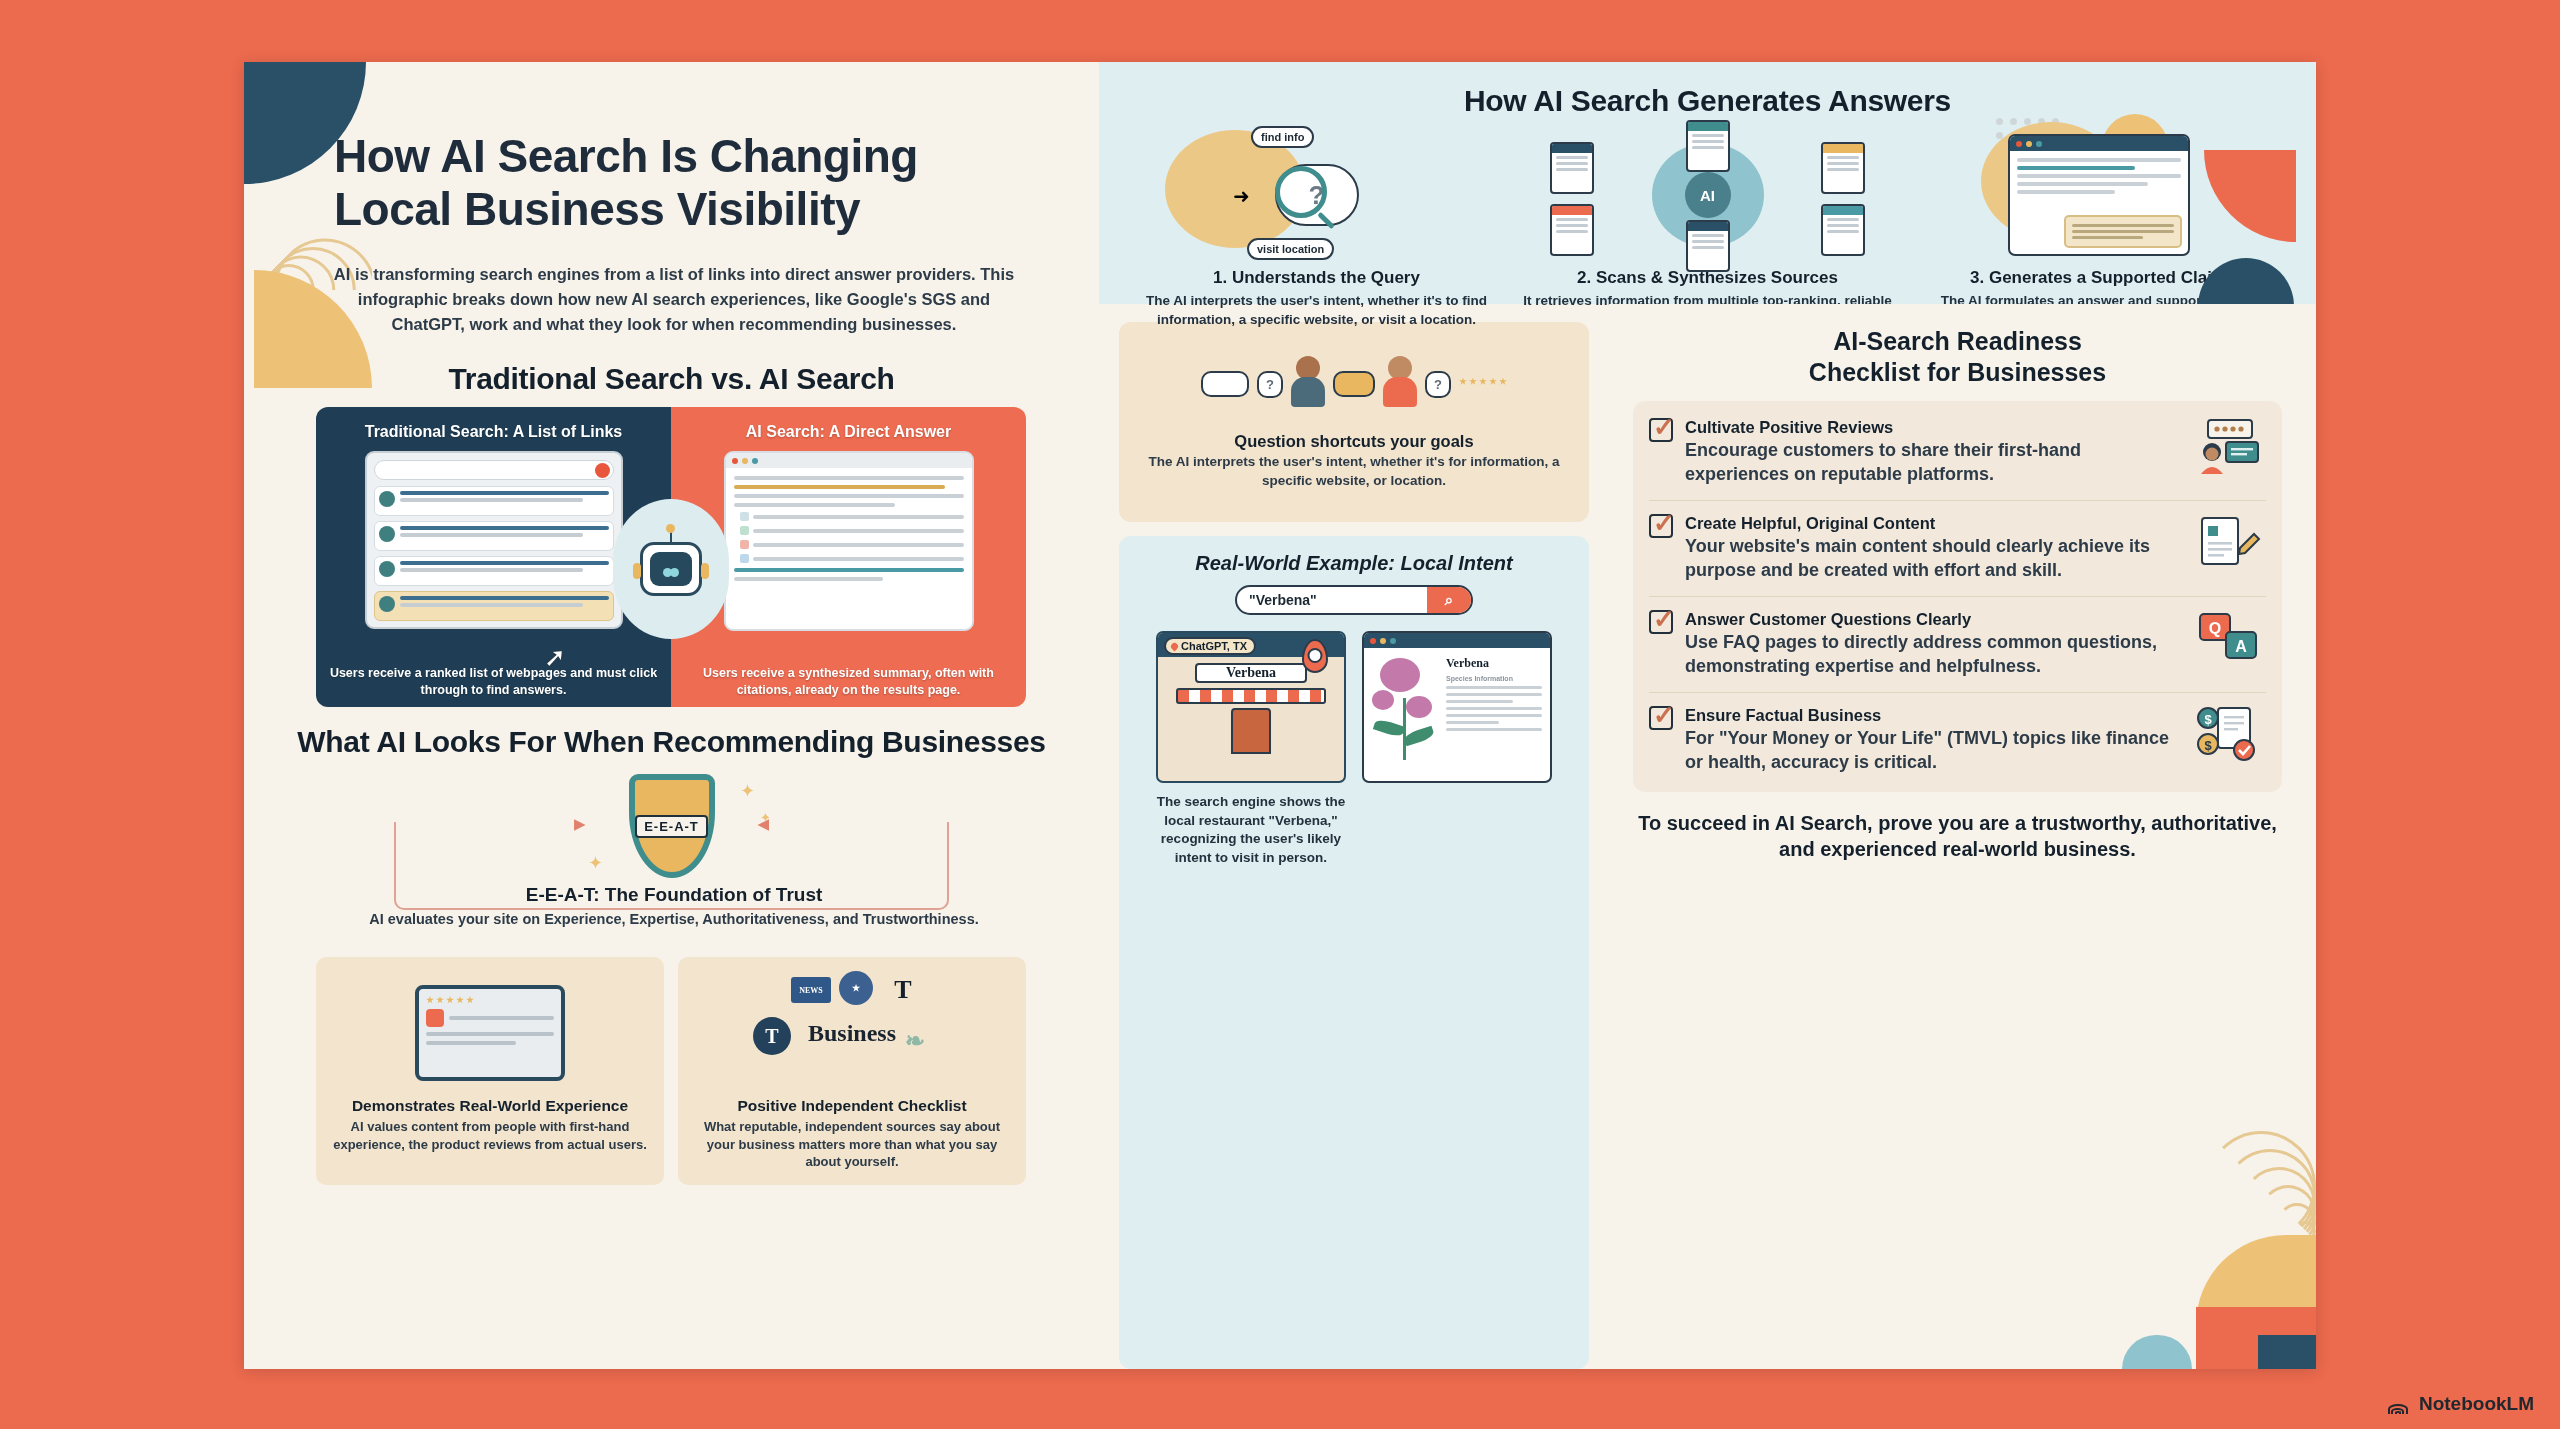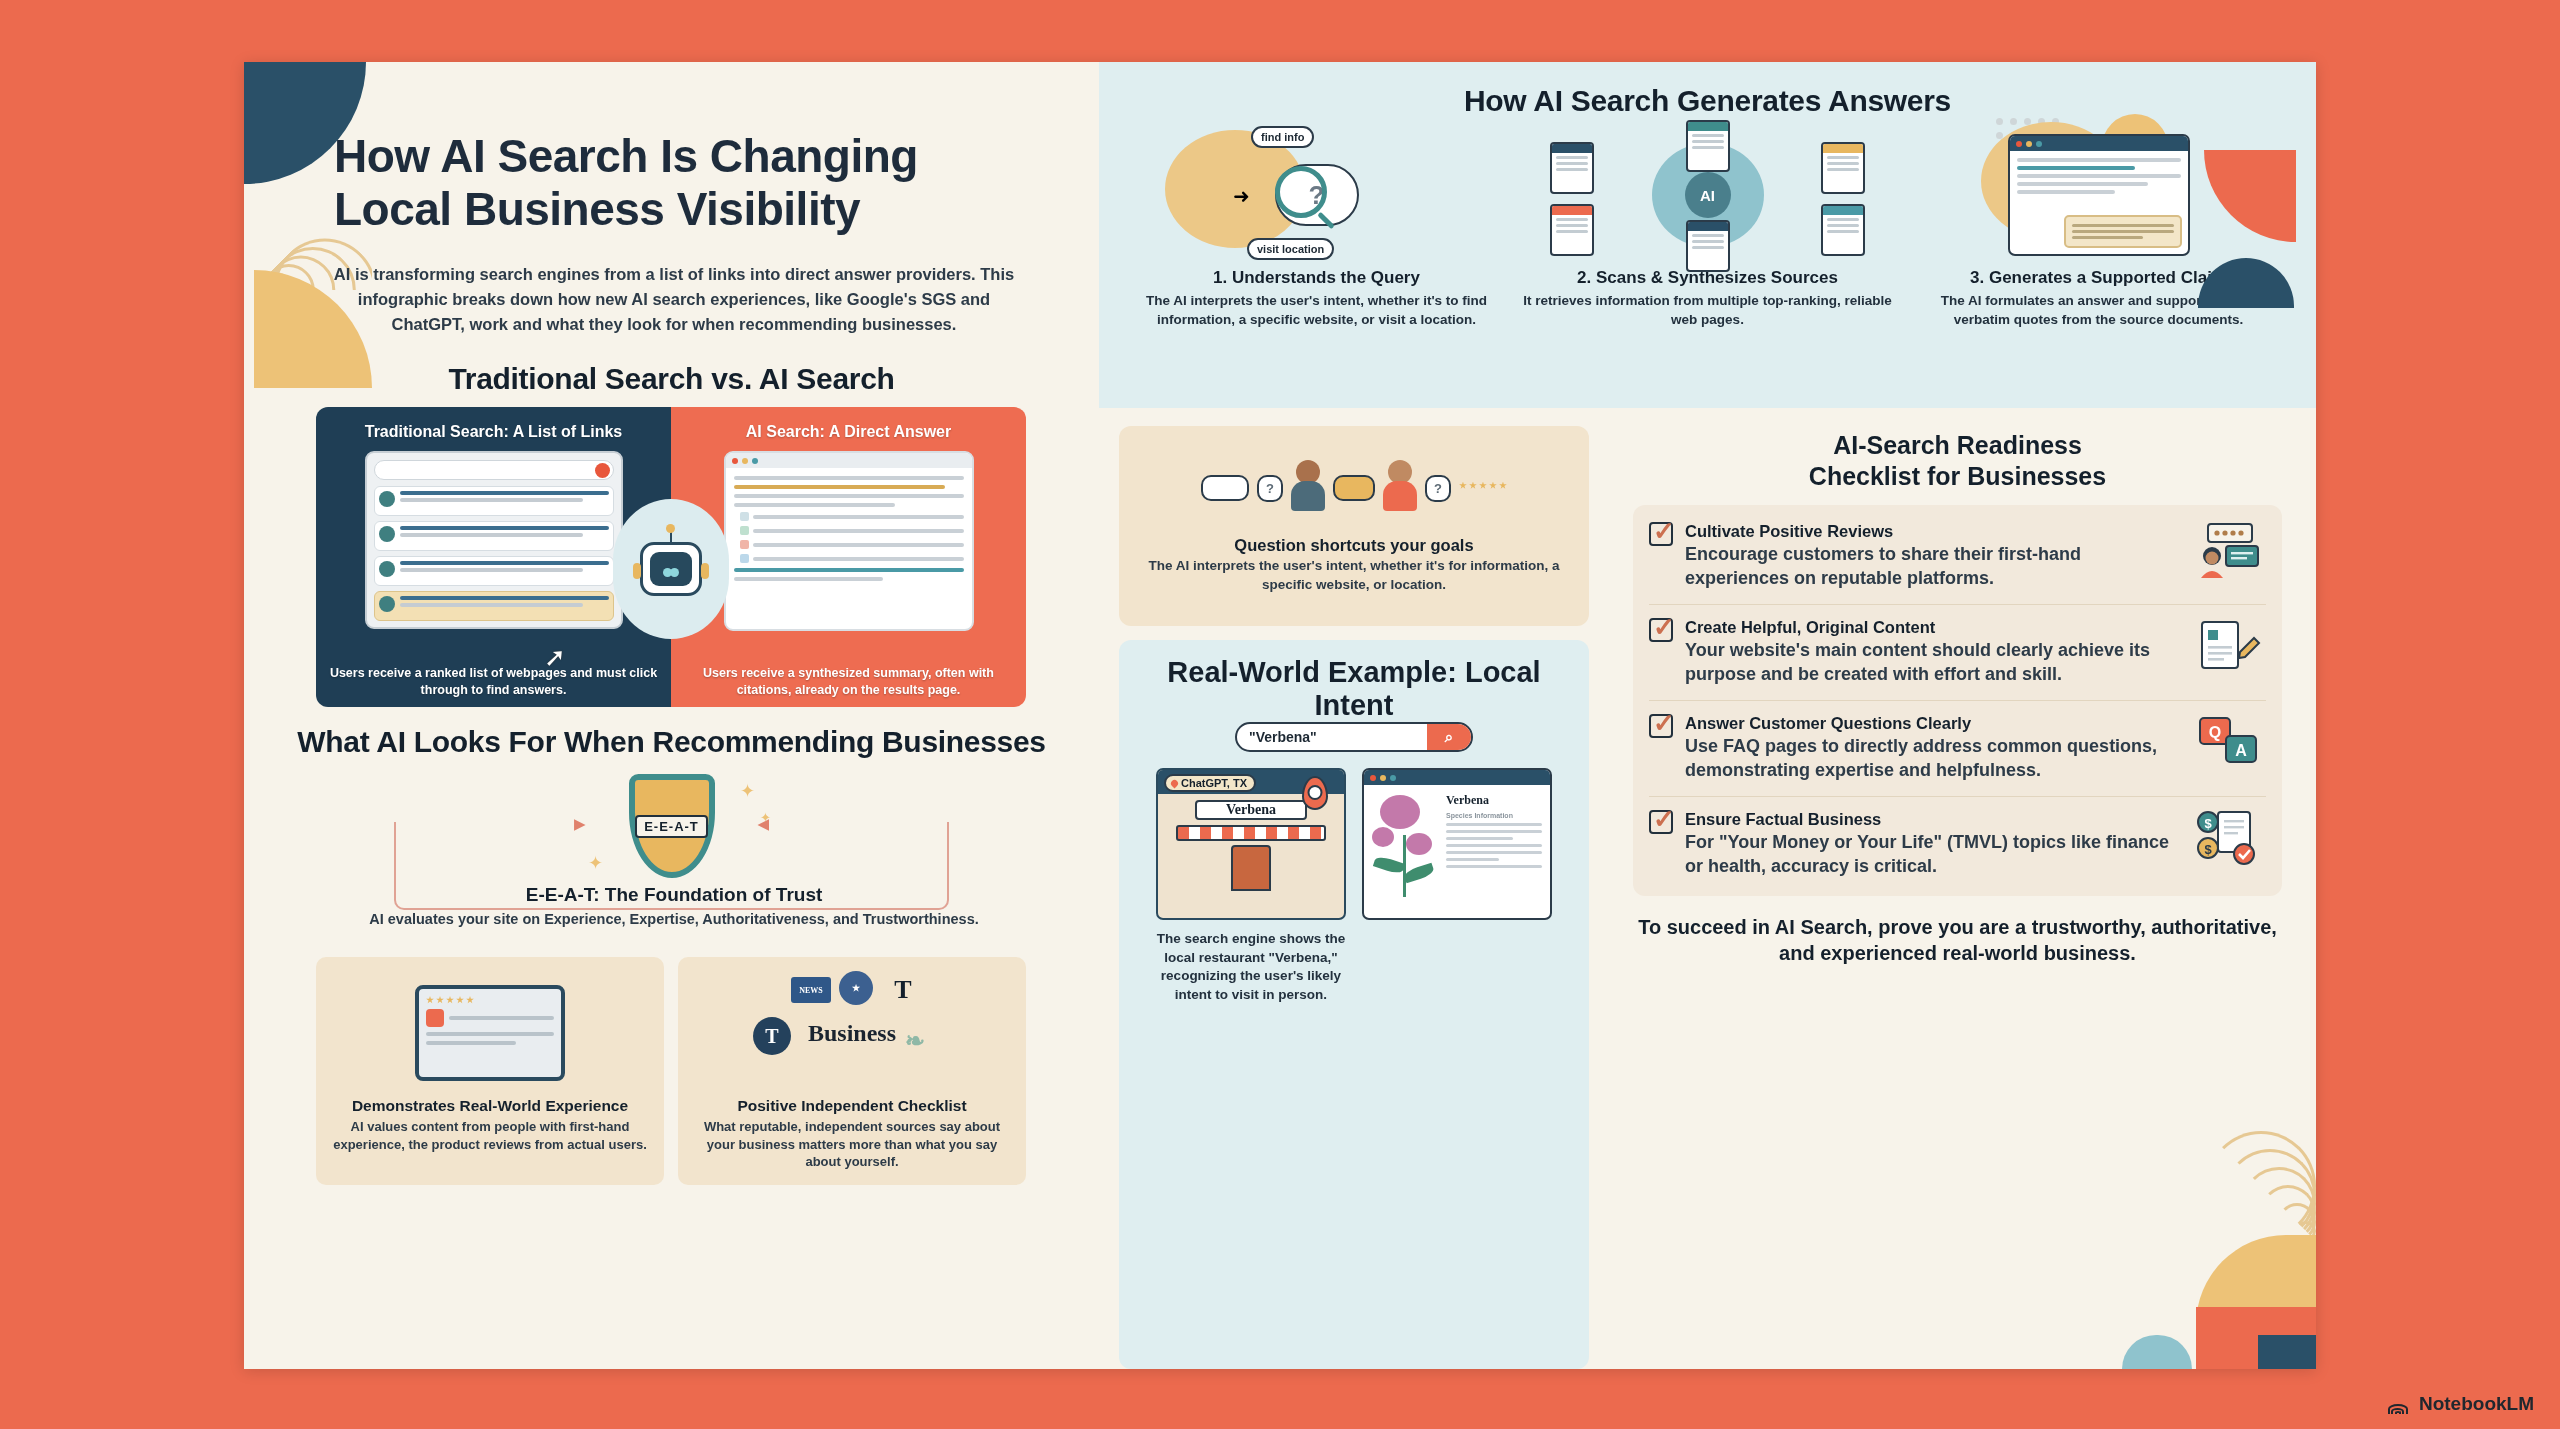--- a/index.html
+++ b/index.html
@@ -171,21 +171,21 @@
   .stars{display:flex;gap:2px;margin-bottom:5px;}
   .stars i{width:8px;height:8px;background:#e8b75f;clip-path:polygon(50% 0,61% 35%,98% 35%,68% 57%,79% 91%,50% 70%,21% 91%,32% 57%,2% 35%,39% 35%);display:block;}
   
   .logos{position:relative;width:210px;height:120px;}
   .logos .lg{position:absolute;display:flex;align-items:center;justify-content:center;font-family:"Liberation Serif",serif;font-weight:700;color:#fff;font-size:12px;}
   .logos .biz{position:absolute;left:50%;top:50%;transform:translate(-50%,-50%);font-family:"Liberation Serif",serif;font-size:24px;font-weight:700;color:#1a2430;}
 
   
   .panel-answers {
     background:#dfeef0; padding:22px 30px 20px; position:relative;
-    height:346px;
+    height:242px;
   }
   .ans-steps{ display:flex; gap:16px; margin-top:4px;}
   .ans-step{ flex:1; text-align:center; }
   .ans-art{ height:146px; display:flex; align-items:center; justify-content:center; position:relative;}
   .ans-step h4{ font-size:17px; font-weight:800; color:#14202c; margin-bottom:4px;}
   .ans-step p{ font-size:13.5px; line-height:1.38; color:#23313e; font-weight:600;}
   .blob{ position:absolute; width:140px;height:118px;border-radius:50%; background:#ecc887; z-index:0;}
 
   .thought{ width:84px;height:62px;background:#fff;border:2px solid #2b3b49;border-radius:34px; display:flex;align-items:center;justify-content:center;font-size:26px;font-weight:800;color:#6c7a86; position:relative; z-index:2;}
   .pill{ background:#fff;border:2px solid #2b3b49;border-radius:14px;font-size:11px;font-weight:700;padding:3px 8px;color:#1c2833; position:absolute; z-index:3;}
@@ -213,21 +213,21 @@
   .intent-card{ background:#f2e4cd; border-radius:12px; padding:14px 16px 14px; text-align:center; height:200px;}
   .intent-art{ height:96px; display:flex; align-items:center; justify-content:center; gap:8px;}
   .intent-card h4{ font-size:16.5px;font-weight:800;color:#14202c;}
   .intent-card p{ font-size:13.5px;line-height:1.38;color:#2d3b48;font-weight:600;margin-top:2px;}
   .person{width:34px;height:56px;display:flex;flex-direction:column;align-items:center;}
   .person .h{width:24px;height:24px;border-radius:50%;}
   .person .b{width:34px;height:30px;border-radius:14px 14px 4px 4px;margin-top:-3px;}
   .bubble{background:#fff;border:2px solid #2b3b49;border-radius:10px;padding:4px 7px;font-size:13px;font-weight:800;color:#5d6b76;}
 
   .example-card{ background:#dfeef0; border-radius:12px; padding:16px 18px 14px; flex:1;}
-  .example-card h3{ text-align:center; font-size:29px; font-weight:800; color:#14202c; }
+  .example-card h3{ text-align:center; font-size:20px; font-weight:800; color:#14202c; margin-bottom:10px;font-style:italic;}
   .searchbar{ margin:0 auto; width:238px;height:30px;background:#fff;border:2px solid #2b3b49;border-radius:16px; display:flex;align-items:center; overflow:hidden;}
   .searchbar span{flex:1; padding-left:12px; font-size:14px;font-weight:700;color:#1c2833;}
   .searchbar b{width:44px;height:100%;background:#ec6a4e;display:flex;align-items:center;justify-content:center;color:#fff;font-size:15px;}
   .ex-row{ display:flex; gap:16px; margin-top:16px; justify-content:center;}
   .shop{width:190px;height:152px;background:#efe3cf;border:2px solid #2a4a5e;border-radius:7px;overflow:hidden;position:relative;}
   .shop .top{height:24px;background:#2a5068;position:relative;}
   .loc{position:absolute;left:6px;top:4px;background:#f3e6c8;border:2px solid #2b3b49;border-radius:11px;font-size:11px;font-weight:800;padding:1px 7px 1px 5px;color:#14202c;display:flex;align-items:center;gap:3px;}
   .loc em{width:7px;height:7px;background:#ec6a4e;border-radius:50% 50% 50% 0;transform:rotate(-45deg);display:block;}
   .pin{position:absolute;right:16px;top:6px;width:26px;height:34px;background:#ec6a4e;border:2px solid #2b3b49;border-radius:50% 50% 50% 50%/60% 60% 40% 40%;}
   .pin::after{content:"";position:absolute;left:50%;top:7px;transform:translateX(-50%);width:11px;height:11px;border-radius:50%;background:#fff;border:2px solid #2b3b49;}

